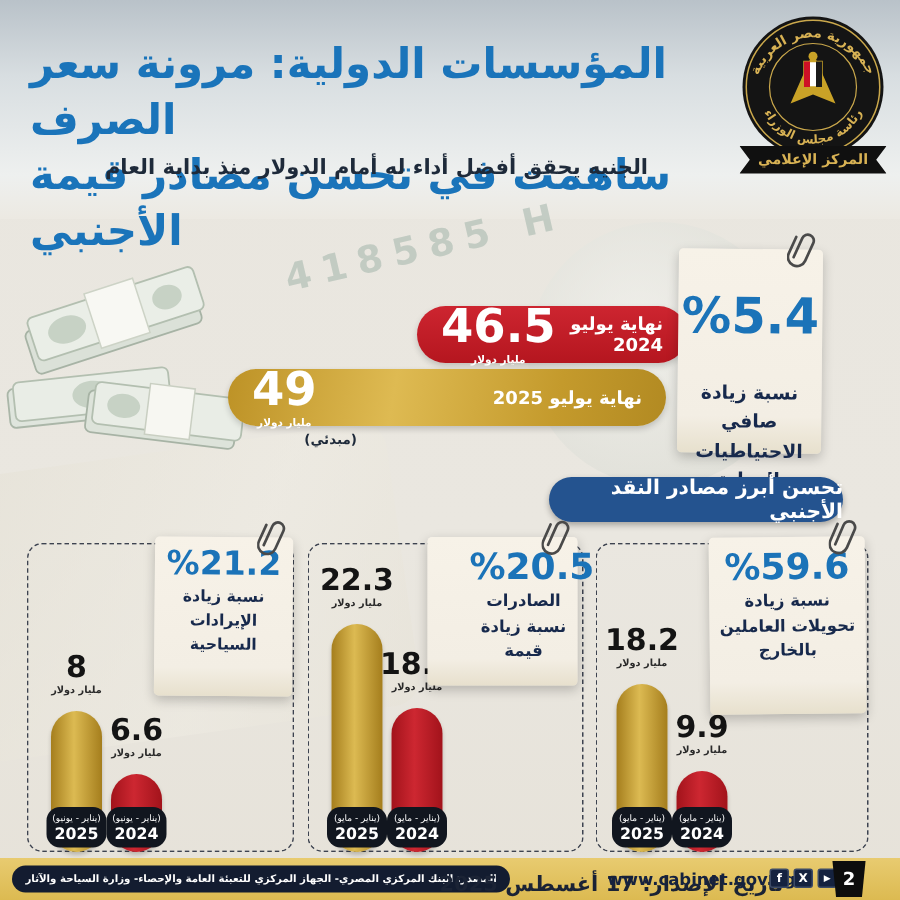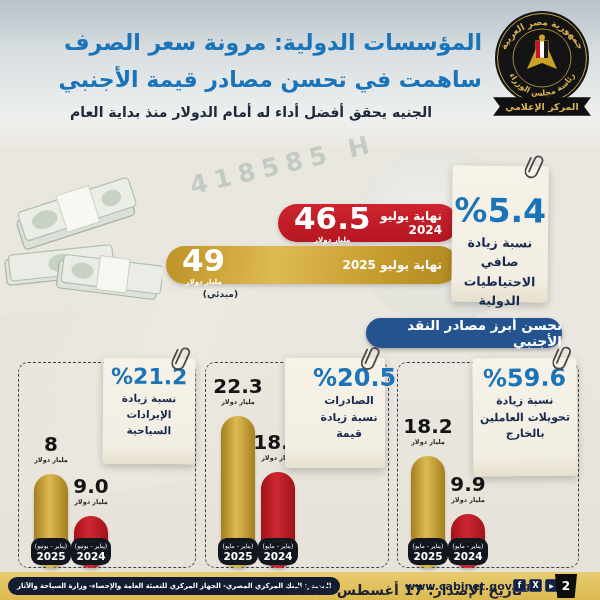--- a/index.html
+++ b/index.html
@@ -2,22 +2,22 @@
 <html lang="ar"><head>
 <meta charset="utf-8">
 <style>
   html,body{margin:0;padding:0;}
   .stage{position:relative;width:600px;height:600px;overflow:hidden;
     font-family:"DejaVu Sans","Liberation Sans",sans-serif;
     background:linear-gradient(180deg,#e9e6df 0%,#eae7e0 60%,#e6e2d9 100%);}
   
   .header-band{position:absolute;top:0;left:0;width:600px;height:146px;
     background:linear-gradient(180deg,#b9c2c9 0%,#d8dee1 35%,#eef0ef 80%,#ece9e2 100%);}
-  .title{position:absolute;left:20px;top:24px;width:462px;text-align:right;
-    color:#1a74ba;font-weight:800;font-size:22px;line-height:37px;z-index:2;}
+  .title{position:absolute;left:20px;top:24px;width:462px;text-align:left;
+    color:#1a74ba;font-weight:800;font-size:28px;line-height:37px;z-index:2;}
   .subtitle{position:absolute;left:20px;top:104px;width:462px;text-align:center;
     color:#1e2a3a;font-weight:700;font-size:14px;z-index:2;}
   
   .logo{position:absolute;left:492px;top:8px;width:100px;height:116px;z-index:2;}
   .logo svg{display:block;}
   .logo-banner{position:absolute;left:1px;top:88px;width:98px;height:21px;background:#101010;
     clip-path:polygon(0 6%,100% 6%,93% 50%,100% 94%,0 94%,7% 50%);
     color:#d8b254;font-size:9.5px;font-weight:800;display:flex;align-items:center;justify-content:center;}
   
   .decor-number{position:absolute;left:188px;top:150px;color:#a3b5ab;opacity:.55;
@@ -25,35 +25,35 @@
   .decor-coin{position:absolute;left:352px;top:148px;width:176px;height:176px;border-radius:50%;
     background:radial-gradient(circle at 42% 40%,#f4f5f2 0%,#dddfd8 65%,#d1d4cc 100%);opacity:.55;z-index:1;}
   .decor-card{position:absolute;left:-30px;top:300px;width:300px;height:190px;border-radius:18px;
     background:linear-gradient(120deg,#e3dfd2,#efece3 60%,#e6e2d6);opacity:.5;transform:rotate(-8deg);z-index:1;}
   .money{position:absolute;left:0px;top:150px;z-index:2;}
   
   .hbar{position:absolute;height:38px;border-radius:19px;display:flex;direction:ltr;
     align-items:center;justify-content:space-between;padding:0 16px;box-sizing:border-box;z-index:3;
     box-shadow:0 2px 4px rgba(0,0,0,.18);}
   .hbar-red{left:278px;top:204px;width:180px;background:linear-gradient(180deg,#cd2530,#b5161f);}
-  .hbar-gold{left:166px;top:246px;width:292px;background:linear-gradient(100deg,#bd9226 0%,#deba52 38%,#c49a2c 75%,#b28a22 100%);}
+  .hbar-gold{left:152px;top:246px;width:292px;background:linear-gradient(100deg,#bd9226 0%,#deba52 38%,#c49a2c 75%,#b28a22 100%);}
   .hval{text-align:center;color:#fff;line-height:1;}
   .hval .num{font-size:31px;font-weight:800;}
   .hval .unit{font-size:7px;font-weight:700;margin-top:3px;}
   .hperiod{color:#fff;font-size:12px;font-weight:700;}
   .prelim{position:absolute;left:168px;top:289px;width:70px;font-size:9px;font-weight:700;color:#1e2a3a;z-index:3;}
   
   .note{position:absolute;background:linear-gradient(180deg,#f7f2e8 0%,#f3eee4 82%,#e7e0cd 100%);
     border-radius:3px;box-shadow:0 3px 8px rgba(0,0,0,.22);text-align:center;z-index:4;}
   .note .pct{color:#1b73b8;font-weight:800;direction:ltr;line-height:1;}
   .note .desc{color:#17294c;font-weight:700;}
   .clip{position:absolute;top:-15px;right:4px;z-index:5;}
   .note-big{left:452px;top:166px;width:96px;height:136px;transform:rotate(.6deg);padding-top:28px;box-sizing:border-box;}
   .note-big .pct{font-size:33px;}
-  .note-big .desc{font-size:12.5px;line-height:1.55;margin-top:6px;}
+  .note-big .desc{font-size:12.5px;line-height:1.55;margin-top:25px;}
   
   .section-pill{position:absolute;left:366px;top:318px;width:196px;height:30px;background:#24538f;
     border-radius:16px;color:#fff;font-size:13.5px;font-weight:800;display:flex;align-items:center;
     justify-content:center;z-index:4;box-shadow:0 2px 4px rgba(0,0,0,.3);text-align:right;}
   
   .card-box{position:absolute;top:362px;height:206px;border:1.6px dashed #3d4350;border-radius:10px;
     box-sizing:border-box;z-index:2;}
   .note-sm{padding-top:8px;box-sizing:border-box;}
   .note-sm .pct{font-size:24px;}
   .note-sm .desc{font-size:11px;line-height:1.5;margin-top:3px;}
@@ -194,21 +194,21 @@
   <div class="year-pill" style="left:408px;">
     <div class="range rtl">(يناير - مايو)</div>
     <div class="yr">2025</div>
   </div>
   <div class="year-pill" style="left:448px;">
     <div class="range rtl">(يناير - مايو)</div>
     <div class="yr">2024</div>
   </div>
 
   <div class="card-box" style="left:205px;width:184px;"></div>
-  <div class="note note-sm" style="left:285px;top:358px;width:100px;height:110px;padding-left:28px;">
+  <div class="note note-sm" style="left:285px;top:358px;width:100px;height:99px;padding-left:28px;">
     <svg class="clip" width="20" height="30" viewBox="0 0 20 30">
       <path d="M7 22 V8 a4 4 0 0 1 8 0 v13 a6 6 0 0 1 -12 0 V9" fill="none" stroke="#4a4a4a" stroke-width="1.8" stroke-linecap="round" transform="rotate(24 10 15)"></path>
     </svg>
     <div class="pct">%20.5</div>
     <div class="desc rtl">
       <div>الصادرات</div>
       <div>نسبة زيادة قيمة</div>
     </div>
   </div>
   <div class="bar-label" style="left:208px;top:376px;"><span class="num">22.3</span></div>
@@ -234,21 +234,21 @@
     <div class="pct" style="font-size:22px;text-align:center;">%21.2</div>
     <div class="desc rtl" style="font-size:10.5px;">
       <div>نسبة زيادة</div>
       <div>الإيرادات</div>
       <div>السياحية</div>
     </div>
   </div>
   <div class="bar-label" style="left:21px;top:434px;"><span class="num">8</span></div>
   <div class="bar-label unit-row rtl" style="left:21px;top:457px;">مليار دولار</div>
   <div class="vbar vbar-gold" style="left:34px;top:474px;height:94px;"></div>
-  <div class="bar-label" style="left:61px;top:476px;"><span class="num">9.0</span></div>
+  <div class="bar-label" style="left:61px;top:476px;"><span class="num">6.6</span></div>
   <div class="bar-label unit-row rtl" style="left:61px;top:499px;">مليار دولار</div>
   <div class="vbar vbar-red" style="left:74px;top:516px;height:52px;"></div>
   <div class="year-pill" style="left:31px;">
     <div class="range rtl">(يناير - يونيو)</div>
     <div class="yr">2025</div>
   </div>
   <div class="year-pill" style="left:71px;">
     <div class="range rtl">(يناير - يونيو)</div>
     <div class="yr">2024</div>
   </div>

